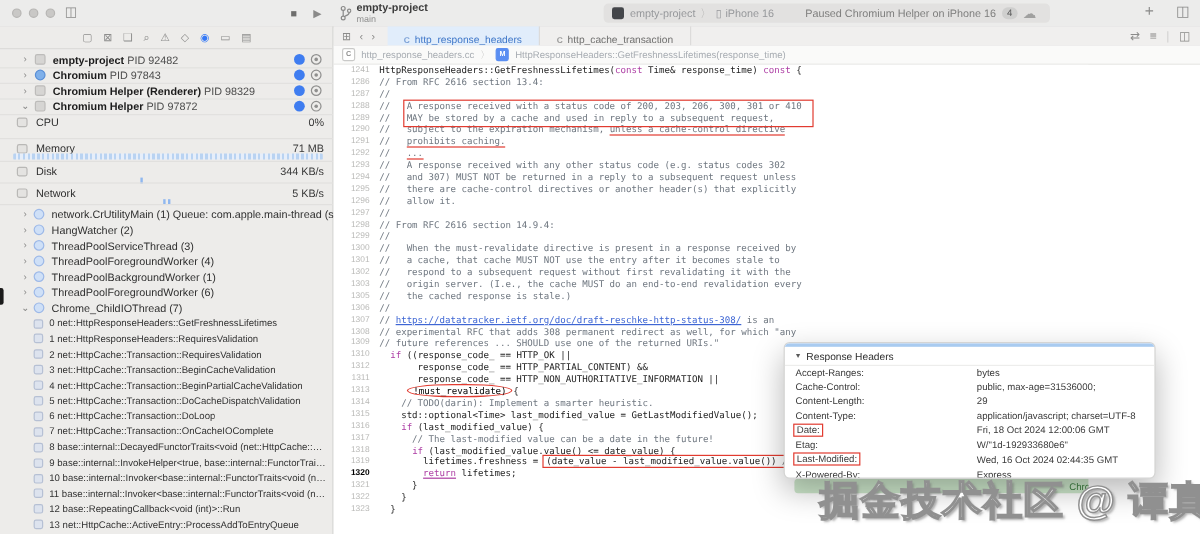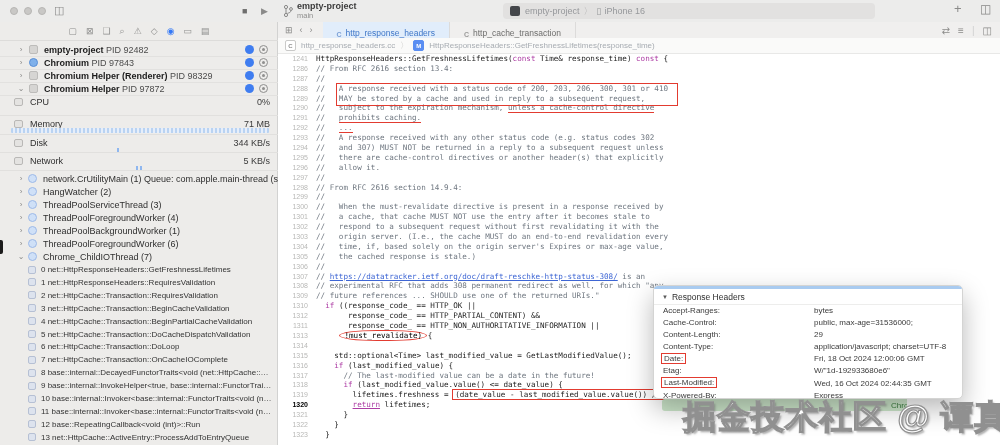--- a/index.html
+++ b/index.html
@@ -104,20 +104,25 @@
         <span id="proj-name">empty-project</span>
         <span id="branch-name">main</span>
       </div>
     </div>
     <div id="capsule">
       <span id="cap-appicon"></span>
       <span>empty-project</span>
       <span style="margin:0 4px;color:#b3b3b2">〉</span>
       <span style="margin-right:3px">▯</span>
       <span>iPhone 16</span>
+      <span id="cap-status">
+        <span>Paused Chromium Helper on iPhone 16</span>
+        <span id="cap-badge">4</span>
+        <span style="color:#a0a09f;font-size:11px">☁</span>
+      </span>
     </div>
     <div class="tbicon" style="left:954px;font-size:13px;top:3px">+</div>
     <div class="tbicon" style="left:980px;font-size:12px;top:4px">◫</div>
   </div>
 
   <div id="sidebar">
     <div id="nav-strip">
         <span class="nav-ic">▢</span>
         <span class="nav-ic">⊠</span>
         <span class="nav-ic">❑</span>
@@ -330,31 +335,30 @@
         <div class="cl"><span class="gut">1294</span><span class="ctx"><span class="sg-c">//   and 307) MUST NOT be returned in a reply to a subsequent request unless</span></span></div>
         <div class="cl"><span class="gut">1295</span><span class="ctx"><span class="sg-c">//   there are cache-control directives or another header(s) that explicitly</span></span></div>
         <div class="cl"><span class="gut">1296</span><span class="ctx"><span class="sg-c">//   allow it.</span></span></div>
         <div class="cl"><span class="gut">1297</span><span class="ctx"><span class="sg-c">//</span></span></div>
         <div class="cl"><span class="gut">1298</span><span class="ctx"><span class="sg-c">// From RFC 2616 section 14.9.4:</span></span></div>
         <div class="cl"><span class="gut">1299</span><span class="ctx"><span class="sg-c">//</span></span></div>
         <div class="cl"><span class="gut">1300</span><span class="ctx"><span class="sg-c">//   When the must-revalidate directive is present in a response received by</span></span></div>
         <div class="cl"><span class="gut">1301</span><span class="ctx"><span class="sg-c">//   a cache, that cache MUST NOT use the entry after it becomes stale to</span></span></div>
         <div class="cl"><span class="gut">1302</span><span class="ctx"><span class="sg-c">//   respond to a subsequent request without first revalidating it with the</span></span></div>
         <div class="cl"><span class="gut">1303</span><span class="ctx"><span class="sg-c">//   origin server. (I.e., the cache MUST do an end-to-end revalidation every</span></span></div>
-        <div class="cl"><span class="gut">1304</span><span class="ctx"><span class="sg-c">//   time, if, based solely on the origin server's Expires or max-age value,</span></span></div>
         <div class="cl"><span class="gut">1305</span><span class="ctx"><span class="sg-c">//   the cached response is stale.)</span></span></div>
         <div class="cl"><span class="gut">1306</span><span class="ctx"><span class="sg-c">//</span></span></div>
         <div class="cl"><span class="gut">1307</span><span class="ctx"><span class="sg-c">// </span><span class="sg-u">https://datatracker.ietf.org/doc/draft-reschke-http-status-308/</span><span class="sg-c"> is an</span></span></div>
         <div class="cl"><span class="gut">1308</span><span class="ctx"><span class="sg-c">// experimental RFC that adds 308 permanent redirect as well, for which "any</span></span></div>
         <div class="cl"><span class="gut">1309</span><span class="ctx"><span class="sg-c">// future references ... SHOULD use one of the returned URIs."</span></span></div>
         <div class="cl"><span class="gut">1310</span><span class="ctx"><span class="sg-p">  </span><span class="sg-k">if</span><span class="sg-p"> ((response_code_ == HTTP_OK ||</span></span></div>
         <div class="cl"><span class="gut">1312</span><span class="ctx"><span class="sg-p">       response_code_ == HTTP_PARTIAL_CONTENT) &amp;&amp;</span></span></div>
         <div class="cl"><span class="gut">1311</span><span class="ctx"><span class="sg-p">       response_code_ == HTTP_NON_AUTHORITATIVE_INFORMATION ||</span></span></div>
         <div class="cl"><span class="gut">1313</span><span class="ctx"><span class="sg-p">      </span><span class="sg-ov">!must_revalidate)</span><span class="sg-p"> {</span></span></div>
-        <div class="cl"><span class="gut">1314</span></div>
+        <div class="cl"><span class="gut">1314</span><span class="ctx"><span class="sg-c">    // TODO(darin): Implement a smarter heuristic.</span></span></div>
         <div class="cl"><span class="gut">1315</span><span class="ctx"><span class="sg-p">    std::optional&lt;Time&gt; last_modified_value = GetLastModifiedValue();</span></span></div>
         <div class="cl"><span class="gut">1316</span><span class="ctx"><span class="sg-p">    </span><span class="sg-k">if</span><span class="sg-p"> (last_modified_value) {</span></span></div>
         <div class="cl"><span class="gut">1317</span><span class="ctx"><span class="sg-c">      // The last-modified value can be a date in the future!</span></span></div>
         <div class="cl"><span class="gut">1318</span><span class="ctx"><span class="sg-p">      </span><span class="sg-k">if</span><span class="sg-p"> (last_modified_value.value() &lt;= date_value) {</span></span></div>
         <div class="cl"><span class="gut">1319</span><span class="ctx"><span class="sg-p">        lifetimes.freshness = </span><span class="sg-bx"><span class="sg-p">(date_value - last_modified_value.value()) / </span><span class="sg-n">10;</span></span></span></div>
         <div class="cl"><span class="gut hl">1320</span><span class="ctx"><span class="sg-p">        </span><span class="sg-kr">return</span><span class="sg-p"> lifetimes;</span></span></div>
         <div class="cl"><span class="gut">1321</span><span class="ctx"><span class="sg-p">      }</span></span></div>
         <div class="cl"><span class="gut">1322</span><span class="ctx"><span class="sg-p">    }</span></span></div>
         <div class="cl"><span class="gut">1323</span><span class="ctx"><span class="sg-p">  }</span></span></div>
       </div>

